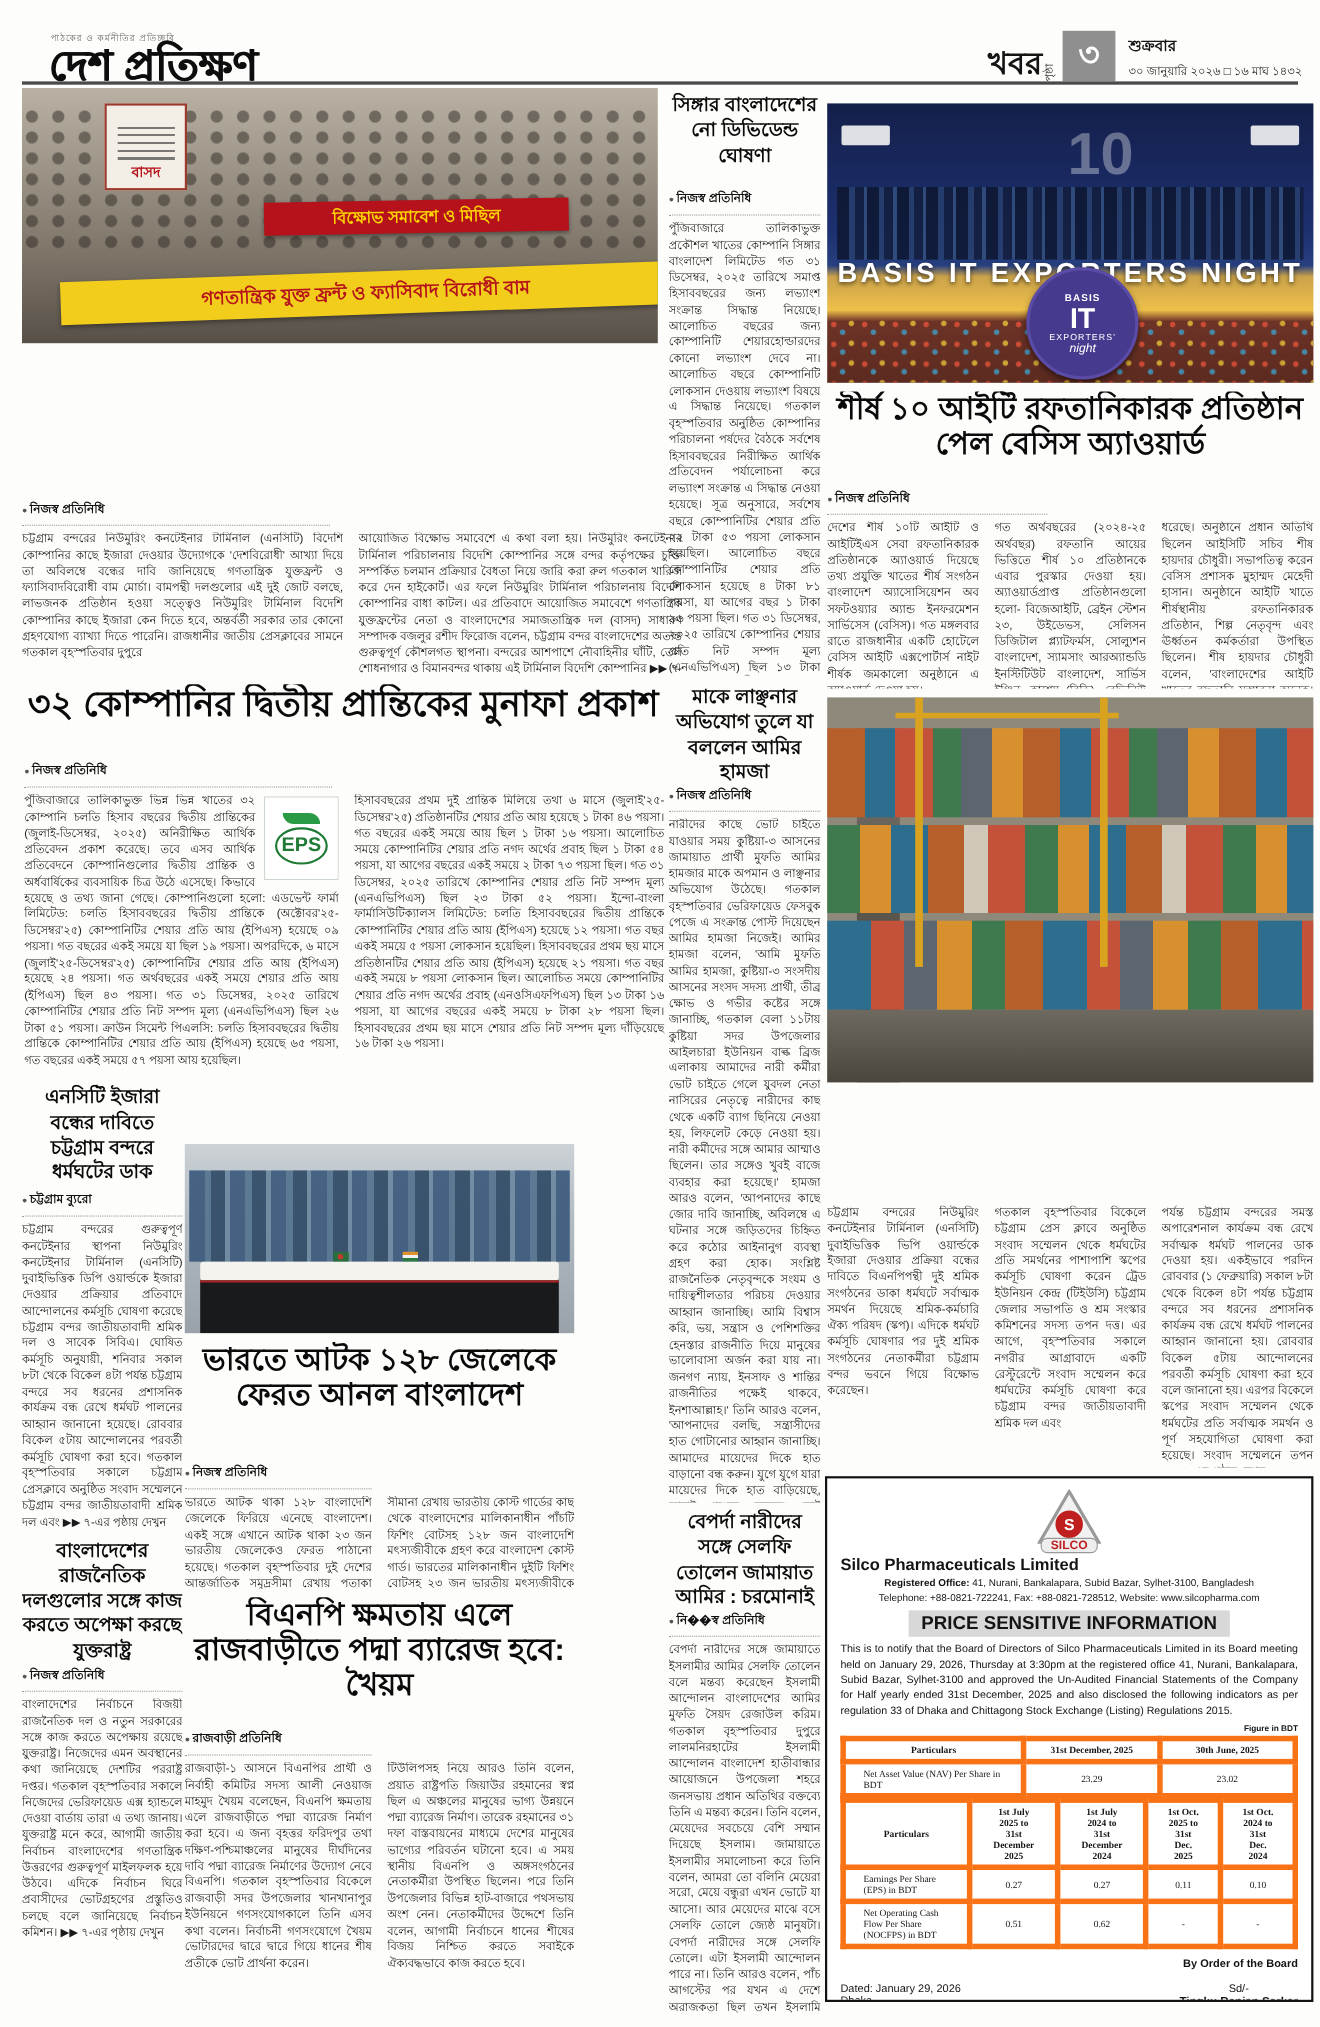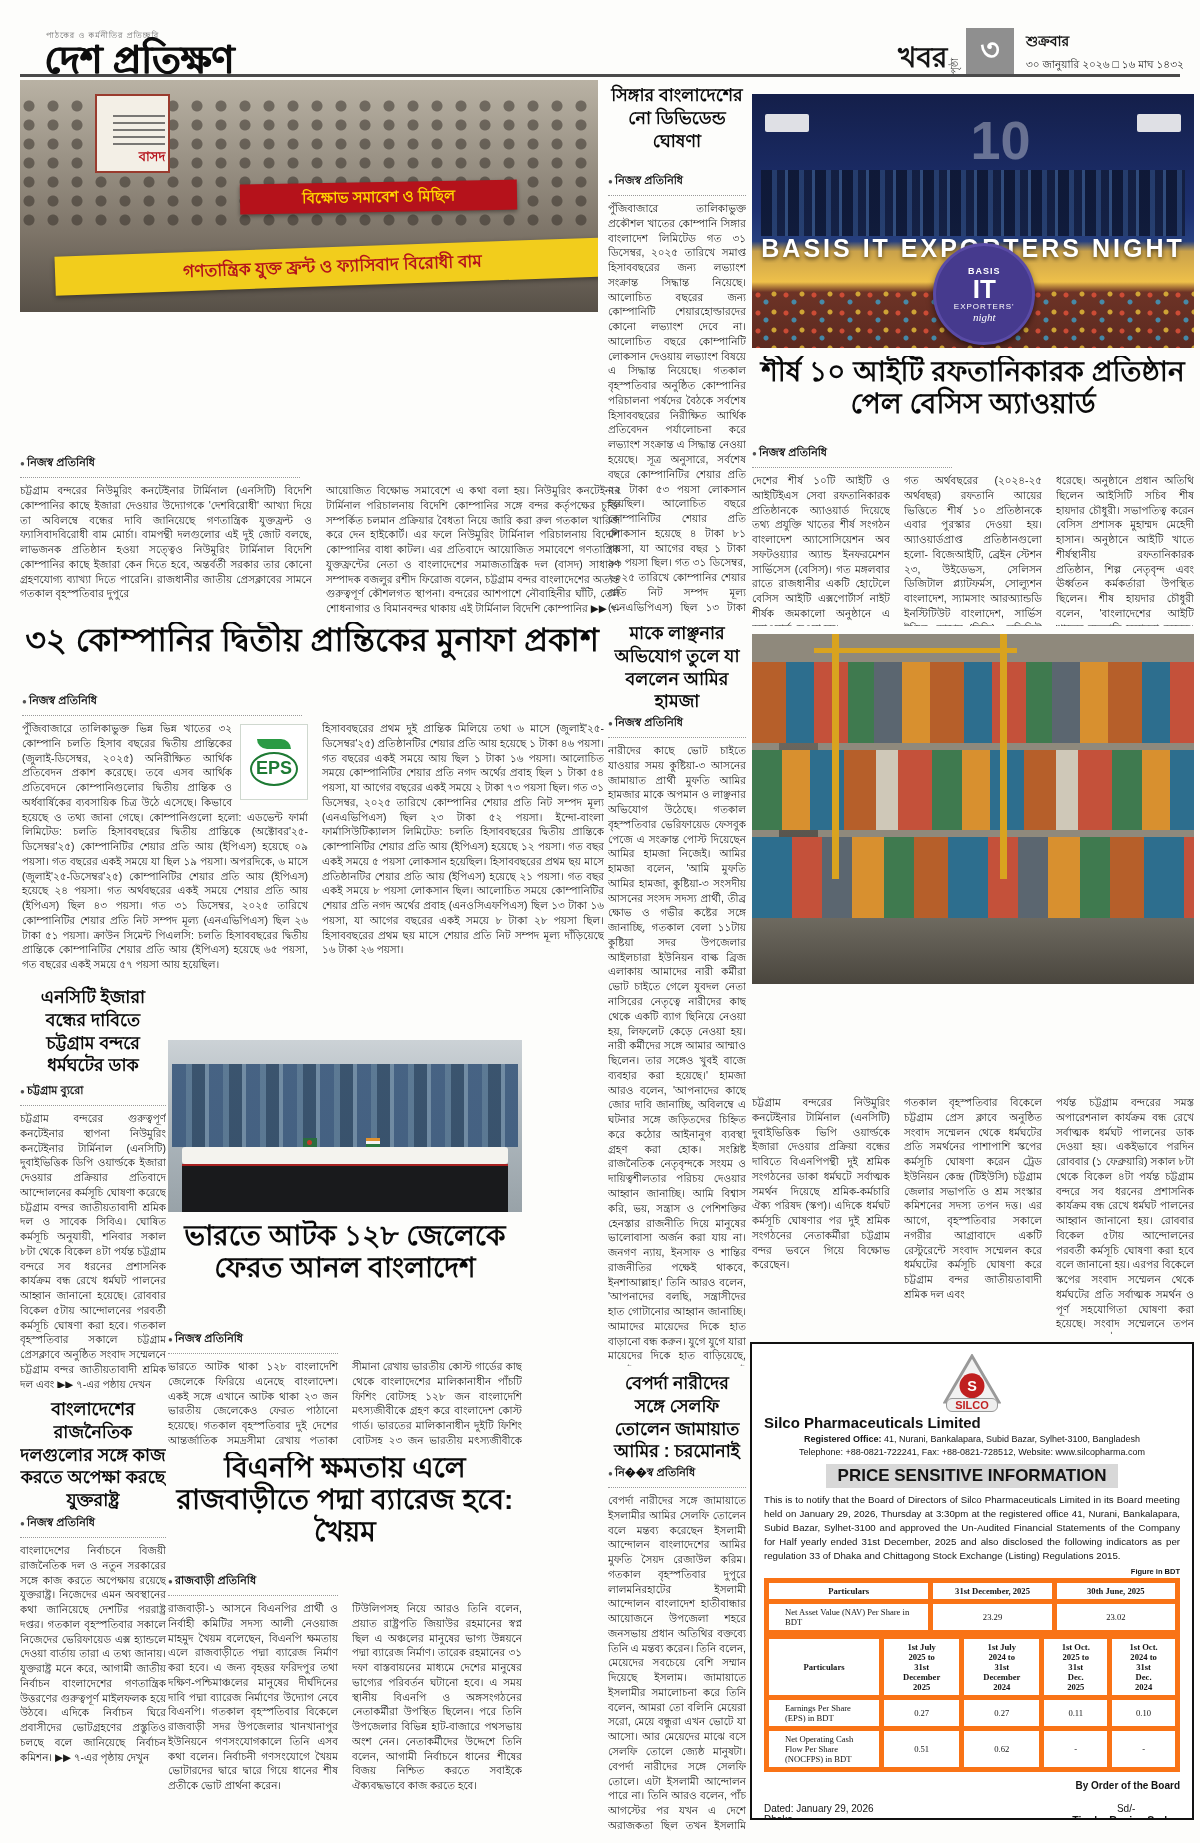--- a/index.html
+++ b/index.html
@@ -36,41 +36,41 @@
   .crowd{position:absolute;left:0;right:0;top:8%;height:58%;opacity:.5;
          background-image:radial-gradient(circle at 9px 7px,#2e2822 5px,rgba(0,0,0,0) 6px);
          background-size:24px 19px;}
   .banner-red{position:absolute;left:38%;top:44%;width:48%;height:13%;background:#b5121b;
               color:#ffd400;font-weight:800;font-size:15px;display:flex;align-items:center;
               justify-content:center;transform:rotate(-1deg);box-shadow:0 2px 4px rgba(0,0,0,.4);overflow:hidden;white-space:nowrap;}
   .banner-yellow{position:absolute;left:6%;top:72%;width:96%;height:17%;background:#f2cd1c;
               color:#b5121b;font-weight:800;font-size:17px;display:flex;align-items:center;
               justify-content:center;transform:rotate(-2deg);box-shadow:0 2px 5px rgba(0,0,0,.4);overflow:hidden;white-space:nowrap;}
   .placard{position:absolute;left:13%;top:6%;width:13%;height:34%;background:#f3efe6;border:2px solid #9a3b2e;
-           display:flex;flex-direction:column;align-items:flex-end;justify-content:flex-end;padding:3px;box-sizing:border-box;}
+           display:flex;flex-direction:column;align-items:center;justify-content:flex-end;padding:3px;box-sizing:border-box;}
   .placard-lines{width:80%;height:46%;background:repeating-linear-gradient(180deg,#444 0 2px,rgba(0,0,0,0) 2px 7px);opacity:.7;}
   .placard-word{color:#b5121b;font-weight:800;font-size:13px;}
   .basis-photo{background:linear-gradient(180deg,#141f4a 0%,#1d3070 46%,#27407f 58%,#caa24a 62%,#eec04a 74%,#6d3326 78%,#5c2a20 100%);}
   .basis-backdrop-num{position:absolute;left:44%;top:6%;font-size:54px;font-weight:800;color:rgba(255,255,255,.35);margin-left:24px;}
   .people-band{position:absolute;left:2%;right:2%;top:30%;height:26%;opacity:.85;
      background:repeating-linear-gradient(90deg,#0d1630 0 11px,#27406e 11px 16px,#121d3c 16px 24px,#33507e 24px 27px);}
   .basis-title{position:absolute;left:0;right:0;top:55%;text-align:center;color:#fff;font-weight:800;
      font-size:25px;letter-spacing:3px;text-shadow:0 2px 4px rgba(0,0,0,.6);white-space:nowrap;overflow:hidden;}
   .carpet-dots{position:absolute;left:0;right:0;bottom:0;height:23%;
      background-image:radial-gradient(circle at 6px 5px,#e6533a 2px,rgba(0,0,0,0) 3px),
                       radial-gradient(circle at 14px 12px,#3fa0c9 2px,rgba(0,0,0,0) 3px),
                       radial-gradient(circle at 22px 4px,#e9c23a 2px,rgba(0,0,0,0) 3px);
      background-size:28px 18px;opacity:.8;}
   .basis-disc{position:absolute;left:41%;bottom:1%;width:96px;height:96px;border-radius:50%;
      background:#463a8e;border:3px solid #5a4ba6;display:flex;flex-direction:column;align-items:center;
      justify-content:center;color:#fff;box-shadow:0 3px 6px rgba(0,0,0,.5);}
   .disc-basis{font-size:9px;font-weight:700;letter-spacing:1px;}
   .disc-it{font-size:26px;font-weight:900;line-height:1;}
   .disc-exp{font-size:8px;letter-spacing:1px;}
-  .disc-night{font-size:11px;font-style:italic;font-family:Liberation Serif, serif;}
+  .disc-night{font-size:11px;font-style:italic;font-family:Liberation Sans, sans-serif;}
   .sponsor-board{position:absolute;width:44px;height:18px;background:#f5f5f5;border-radius:2px;opacity:.9;}
   .navy-photo{background:linear-gradient(180deg,#ccd2d6 0%,#b3bcc2 38%,#98a2a8 100%);}
   .navy-people{position:absolute;left:1%;right:1%;top:14%;height:48%;opacity:.92;
      background:repeating-linear-gradient(90deg,#3c5a7d 0 14px,#54738f 14px 20px,#2f4a66 20px 33px,#6b87a0 33px 37px);}
   .navy-table{position:absolute;left:4%;right:4%;top:62%;height:10%;background:#f4f3ee;border-radius:3px;}
   .navy-skirt{position:absolute;left:4%;right:4%;top:72%;height:27%;background:#191a1c;border-top:2px solid #a82222;}
   .flag{position:absolute;top:57%;width:14px;height:9px;}
   .flag-bd{left:38%;background:#2a6e3f;}
   .flag-bd::after{content:"";position:absolute;left:4px;top:2px;width:5px;height:5px;border-radius:50%;background:#c43a2a;}
   .flag-in{left:56%;background:linear-gradient(180deg,#e0922f 33%,#f2f2f2 33% 66%,#2a7a3f 66%);}

